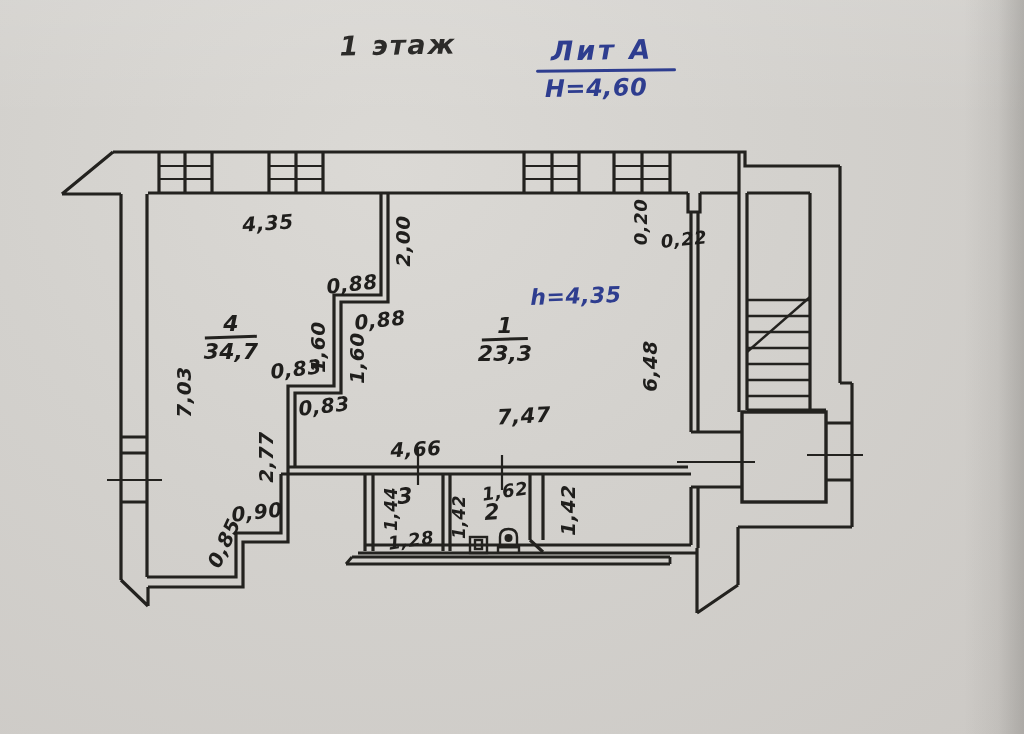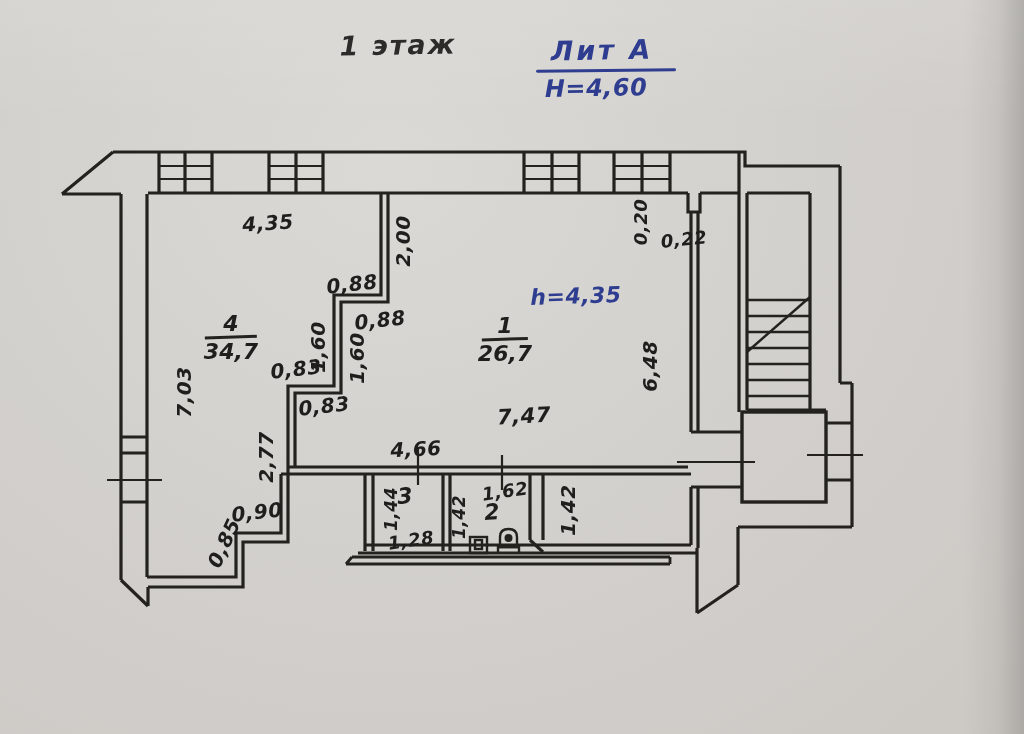--- a/index.html
+++ b/index.html
@@ -136,21 +136,21 @@
   <div class="lbl blue hh" style="left:596px;top:88px;--r:-1deg">H=4,60</div>
 
   <div class="room-label" style="left:231px;top:338px;">
     <div class="rnum">4</div>
     <div class="rline"></div>
     <div class="rarea">34,7</div>
   </div>
   <div class="room-label" style="left:505px;top:340px;">
     <div class="rnum">1</div>
     <div class="rline" style="width:46px"></div>
-    <div class="rarea">26,7</div>
+    <div class="rarea">23,3</div>
   </div>
   <div class="lbl blue" style="left:576px;top:296px;--r:-2deg;font-size:22px;">h=4,35</div>
   <div class="lbl" style="left:405px;top:496px;--r:-4deg;font-size:22px;">3</div>
   <div class="lbl" style="left:492px;top:512px;--r:-4deg;font-size:22px;">2</div>
 
   <div class="lbl" style="left:268px;top:223px;--r:-4deg">4,35</div>
   <div class="lbl" style="left:403px;top:241px;--r:-90deg">2,00</div>
   <div class="lbl" style="left:640px;top:222px;--r:-90deg;font-size:18px;">0,20</div>
   <div class="lbl" style="left:684px;top:239px;--r:-6deg;font-size:18px;">0,22</div>
   <div class="lbl" style="left:352px;top:284px;--r:-6deg">0,88</div>

